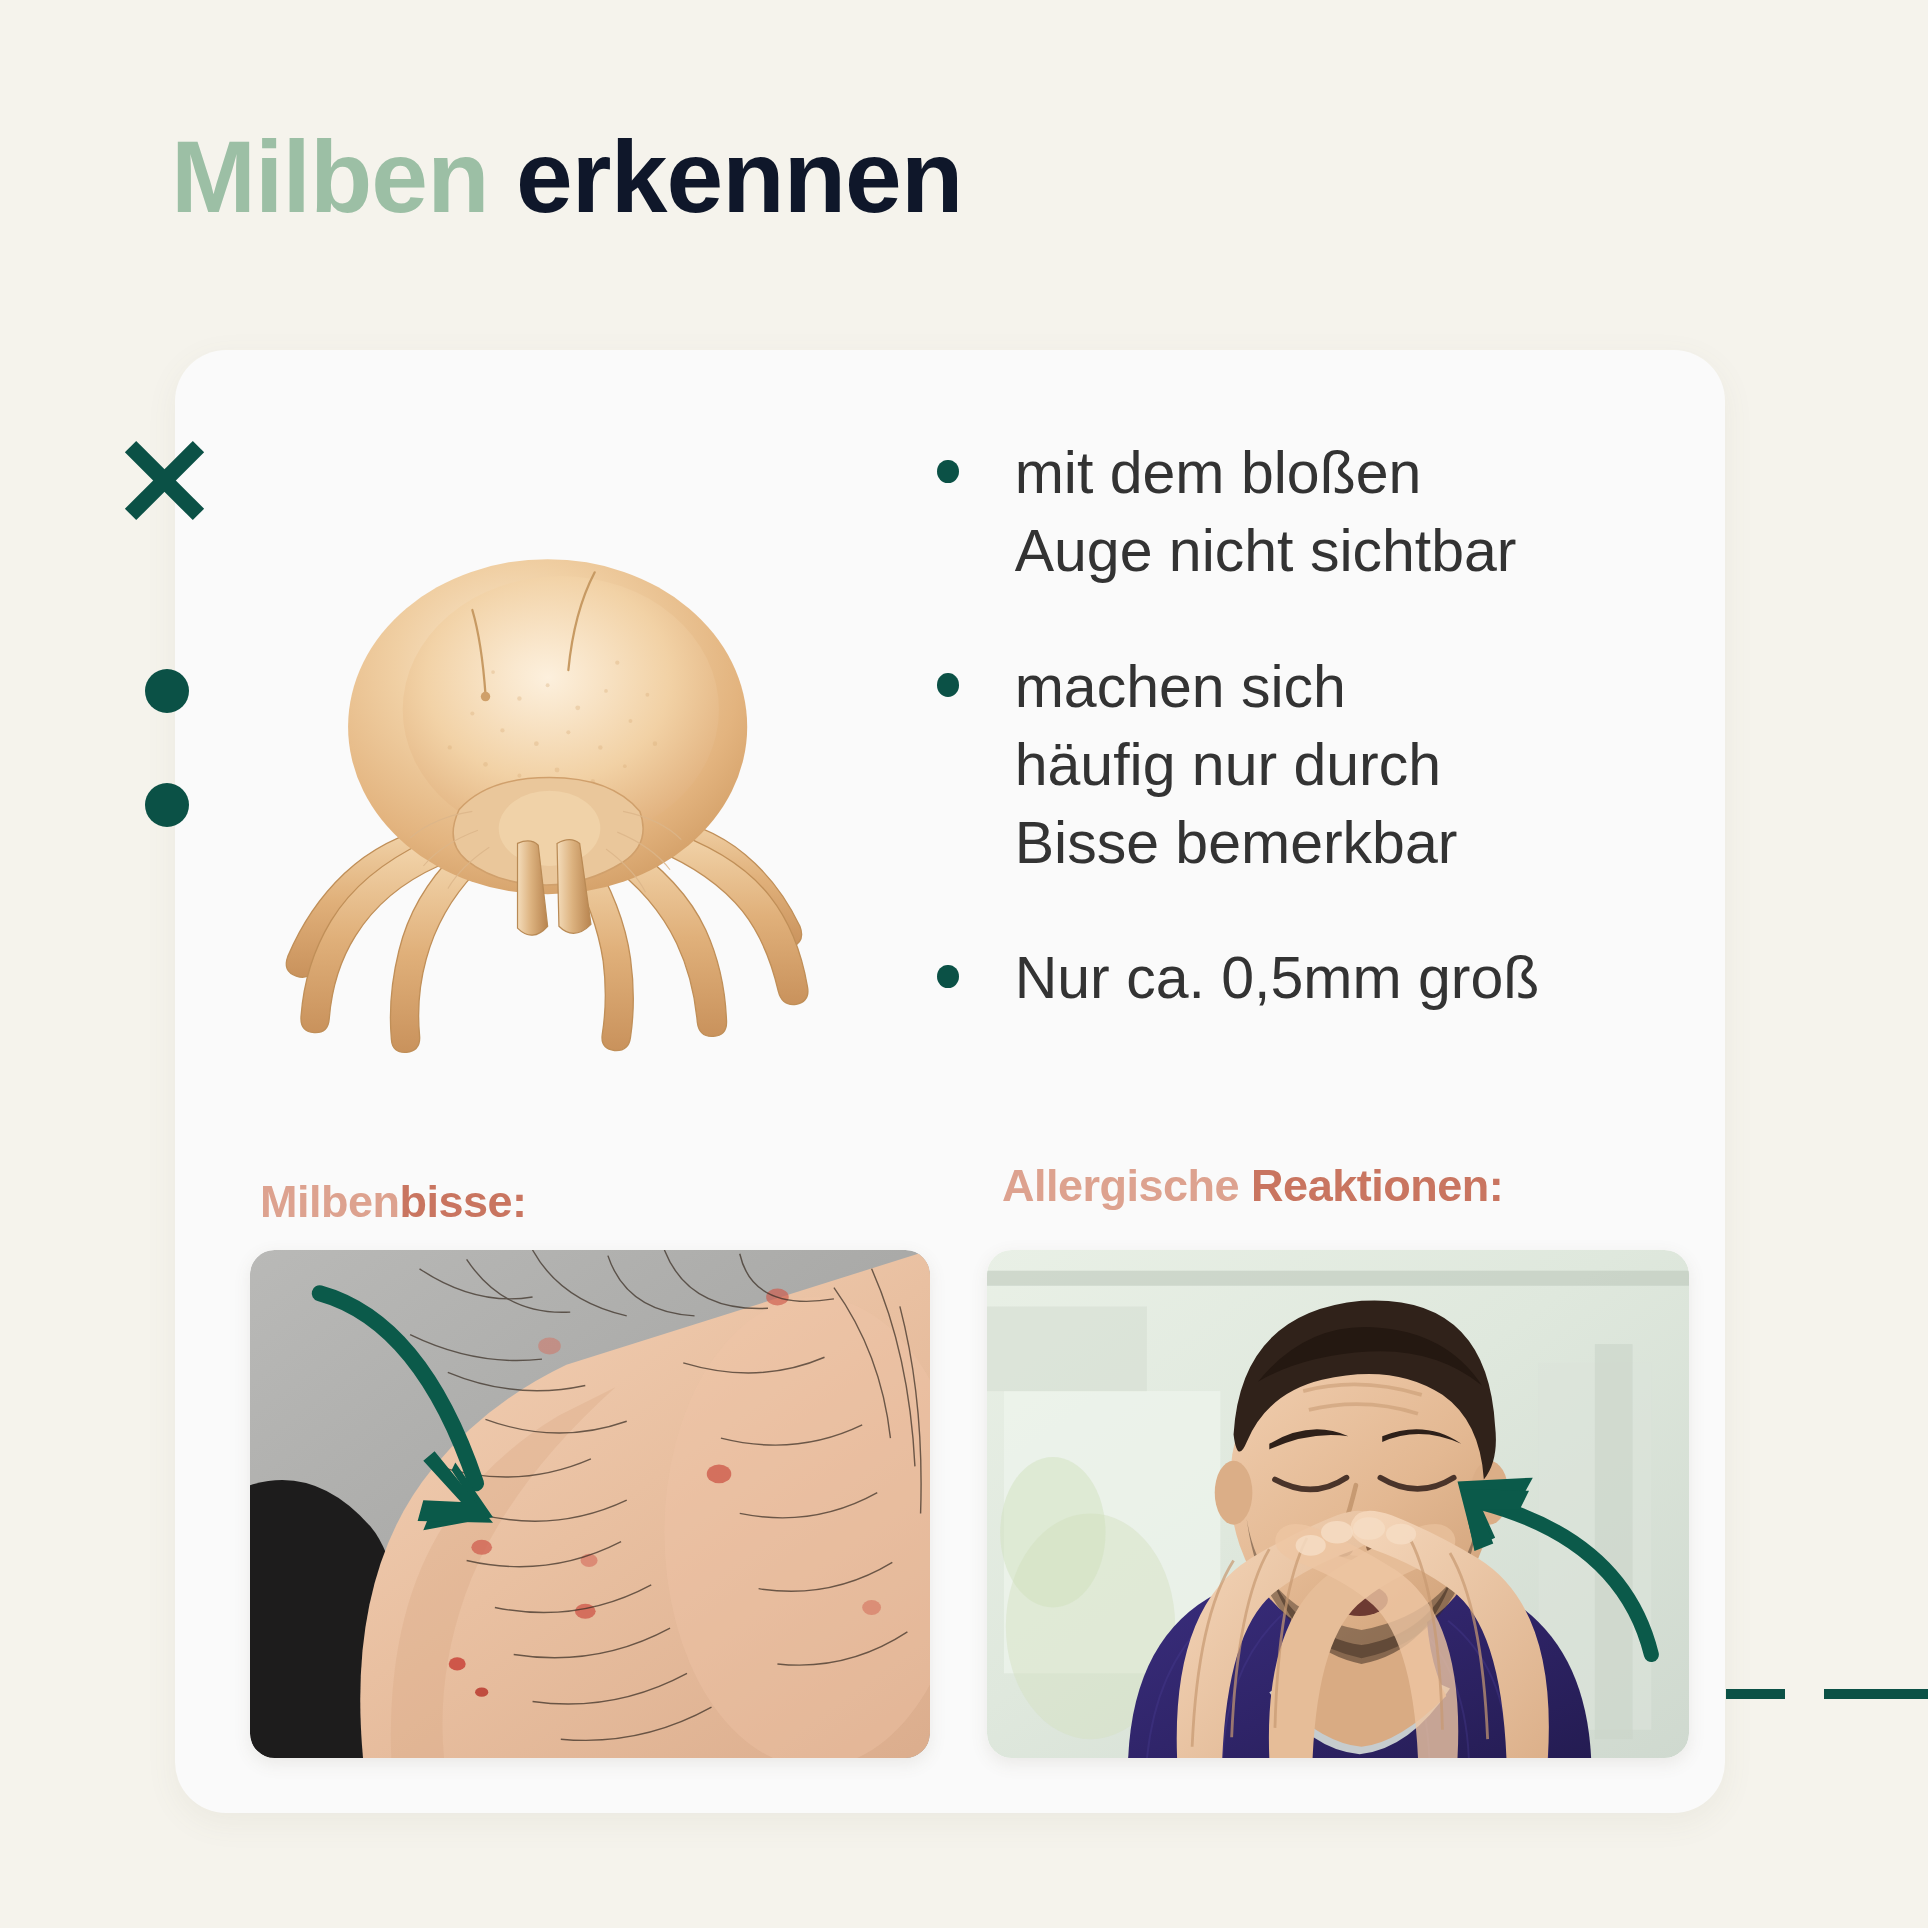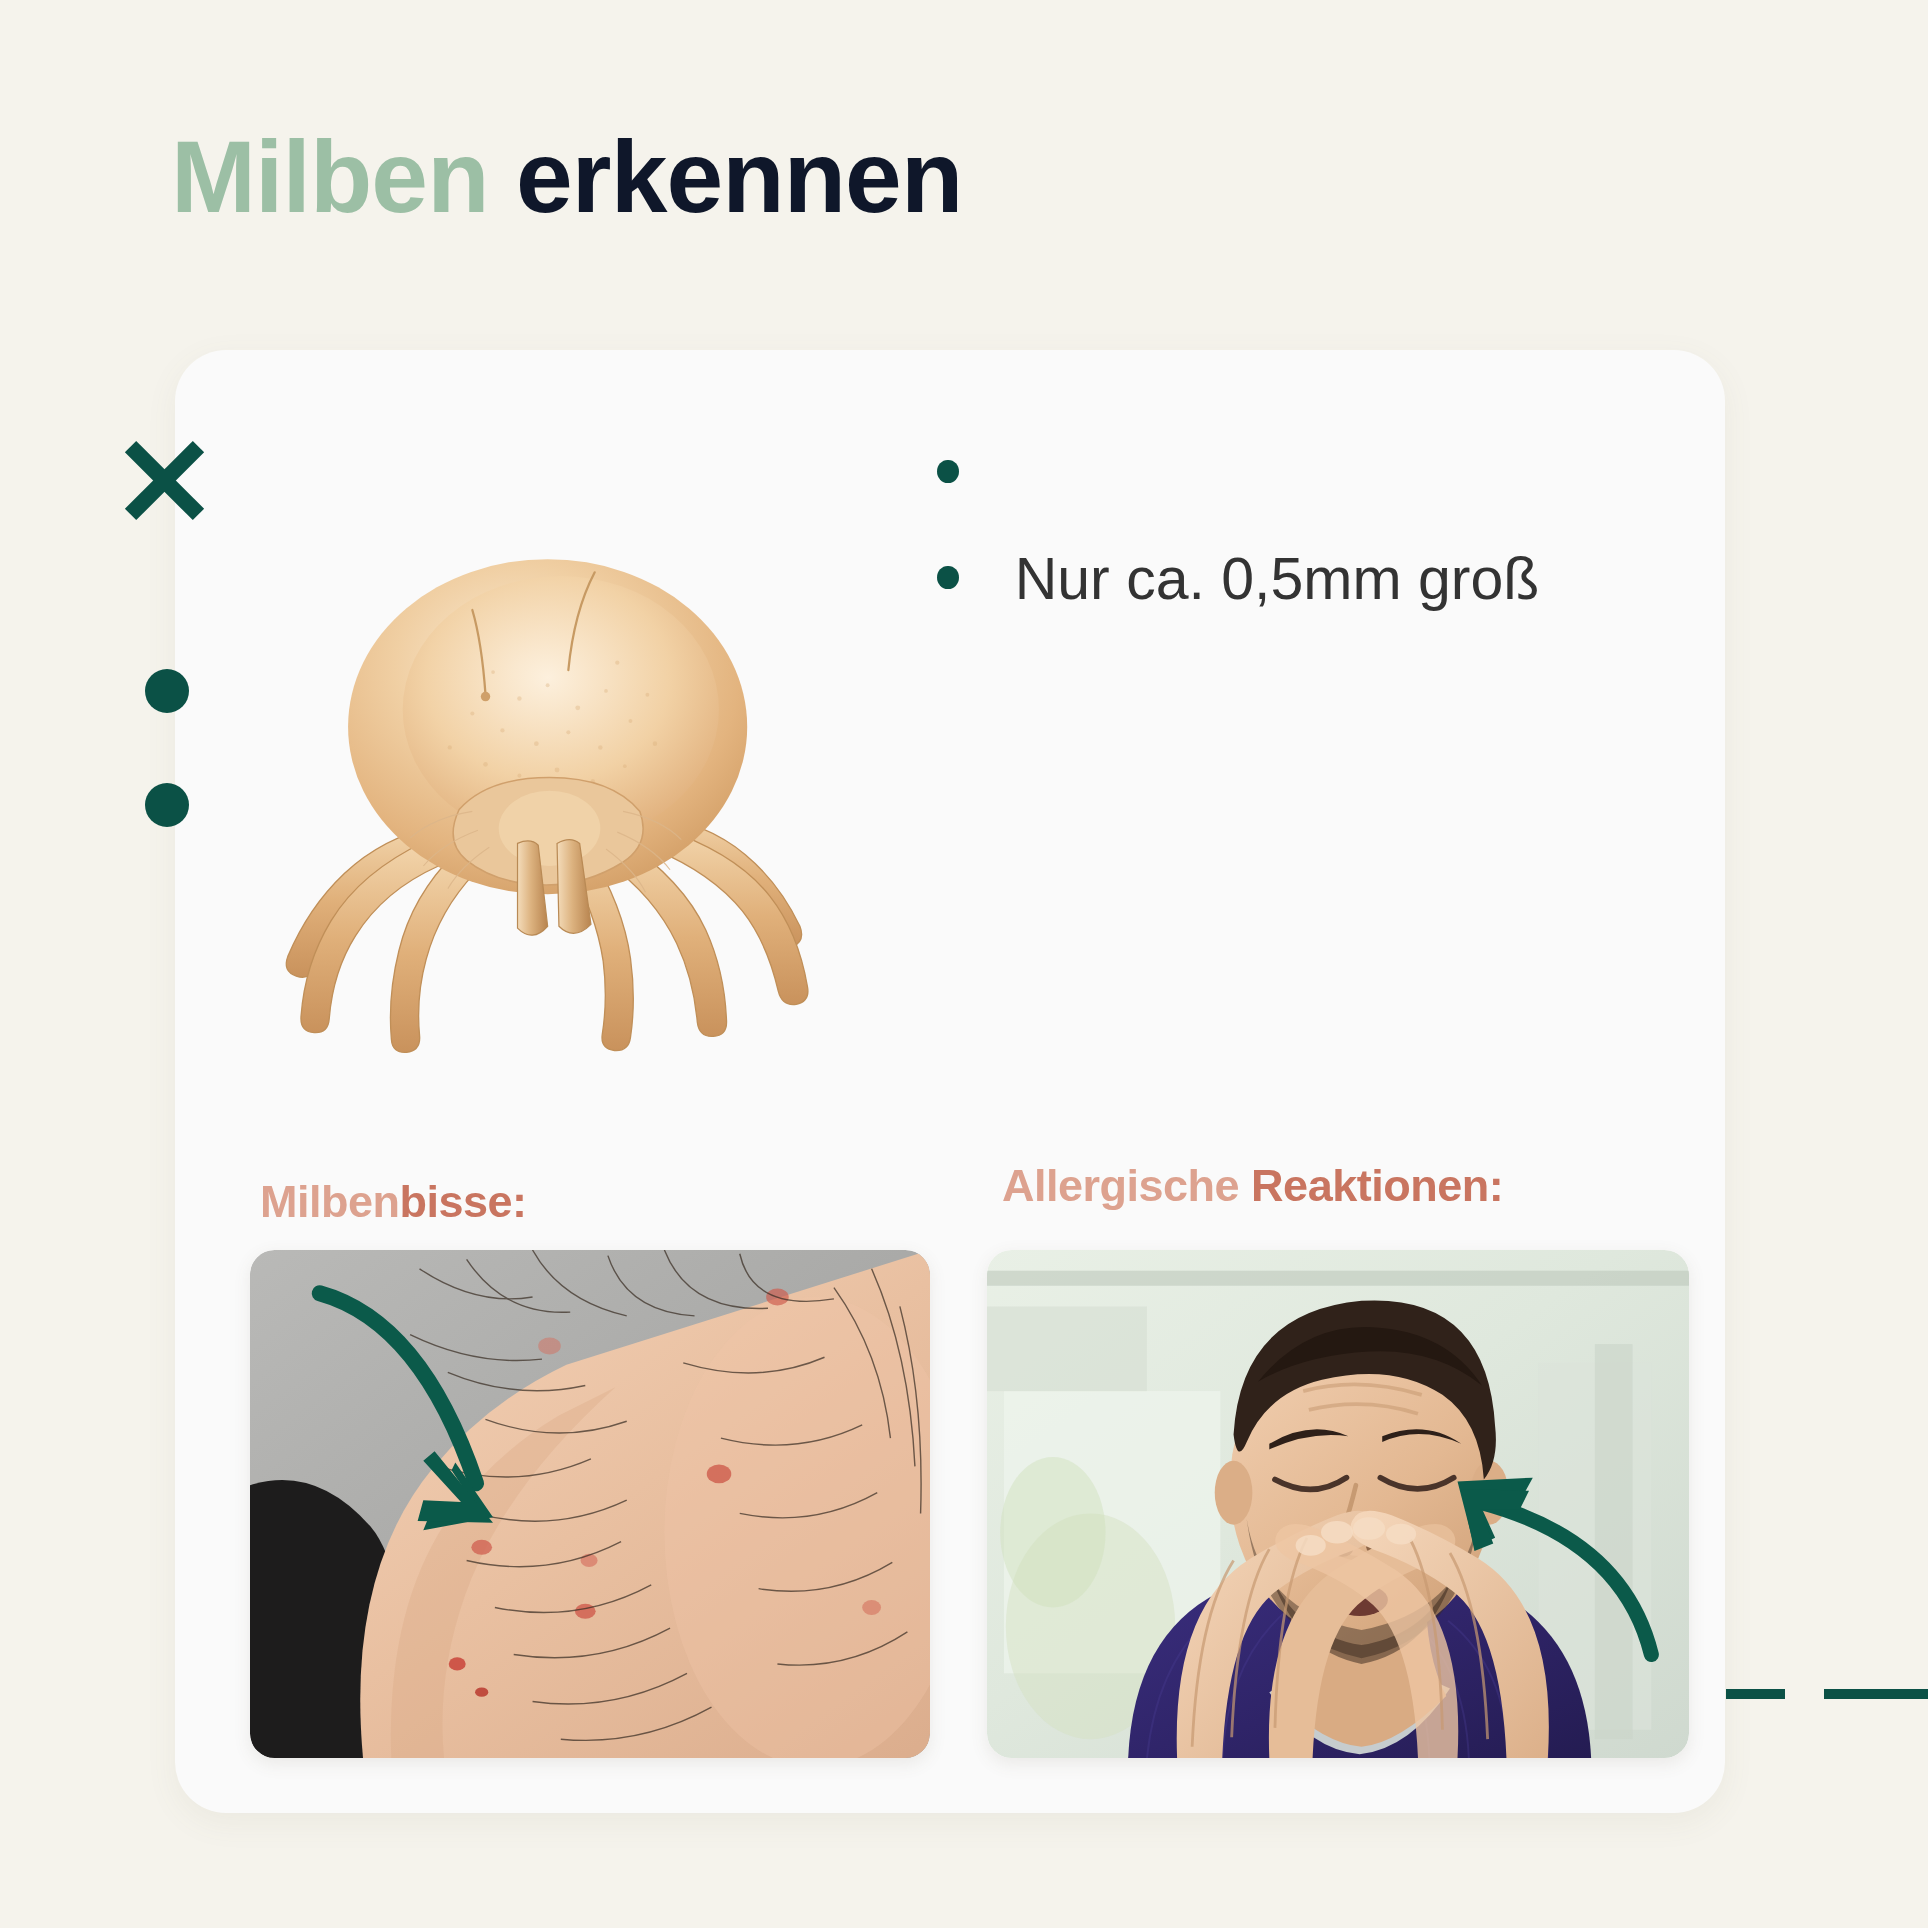--- a/index.html
+++ b/index.html
@@ -246,20 +246,28 @@
       <path d="M410 300 q40 8 62 30"></path>
       <path d="M404 322 q38 16 56 40"></path>
       <path d="M392 340 q30 22 42 46"></path>
     </g>
   </svg>
 </div>
 
 <div class="bullets">
   <div class="bullet-row">
     <span class="bullet-dot"></span>
+    <span class="bullet-text">mit dem bloßen
+Auge nicht sichtbar</span>
+  </div>
+  <div class="bullet-row">
+    <span class="bullet-dot"></span>
+    <span class="bullet-text">machen sich
+häufig nur durch
+Bisse bemerkbar</span>
   </div>
   <div class="bullet-row">
     <span class="bullet-dot"></span>
     <span class="bullet-text">Nur ca. 0,5mm groß</span>
   </div>
 </div>
 
 <div class="sub-label sub-left">
   <span class="tone-light">Milben</span><span class="tone-dark">bisse:</span>
 </div>

